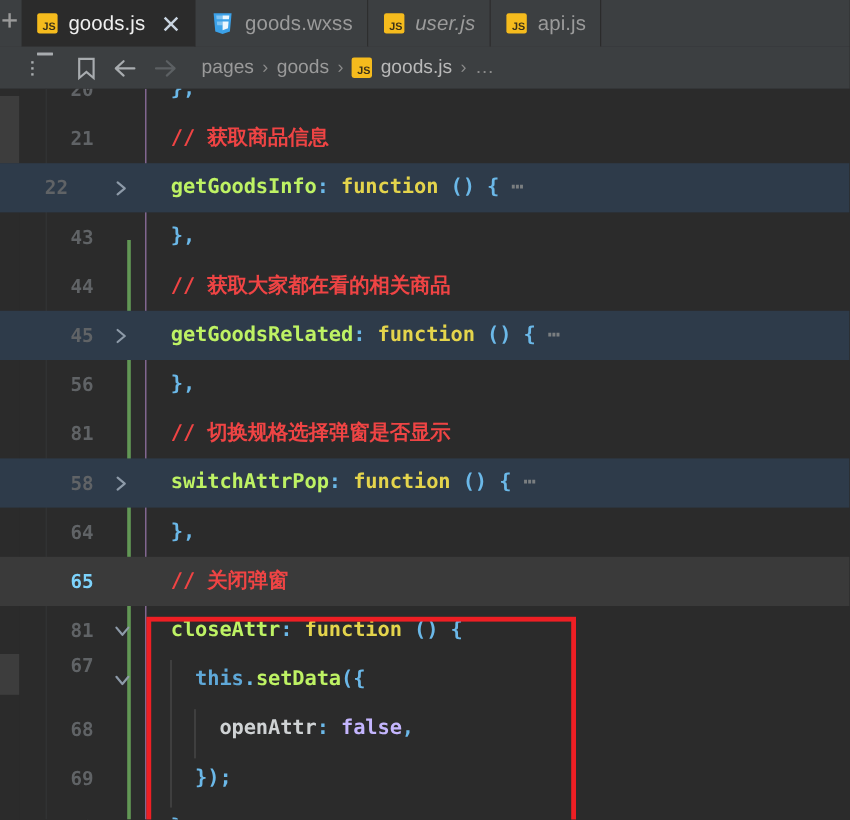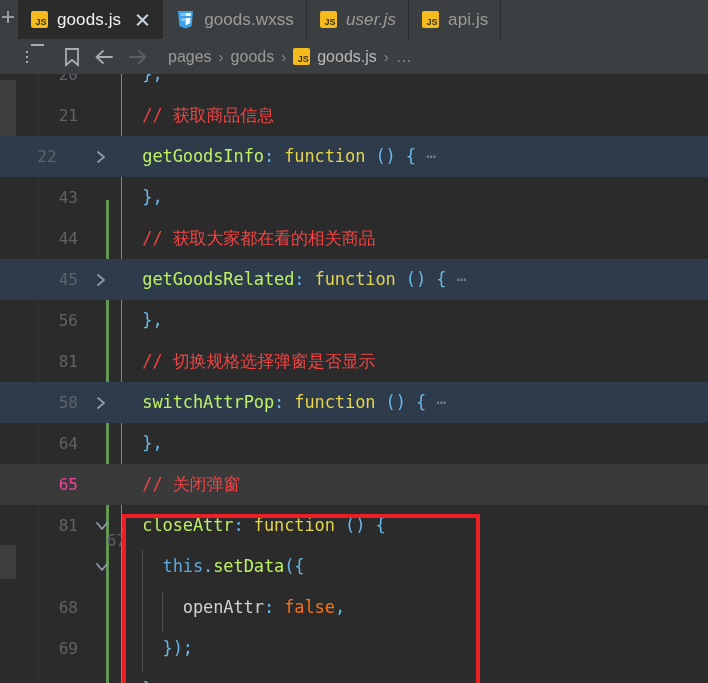--- a/index.html
+++ b/index.html
@@ -119,20 +119,21 @@
   .crumb-arrow { margin: 0 7px; color: #8b8b8b; font-size: 15px; }
   .crumb-file { color: #b9b9b9; }
   .crumb-dots { color: #8b8b8b; }
 
   
   .editor {
     position: absolute; top: 74px; left: 0;
     width: 708px; height: 609px;
     background: #2b2b2b;
     overflow: hidden;
+    font-weight: bold;
   }
   
   .left-strip {
     position: absolute; left: 0; top: 0; width: 16px; height: 609px;
     background: #2b2b2b;
   }
   .strip-mark { position: absolute; left: 0; width: 16px; background: #3d3d3d; }
   .strip-div {
     position: absolute; left: 38px; top: 0; width: 1px; height: 609px;
     background: #333536;
@@ -156,21 +157,21 @@
   }
   .line.folded-bg { background: #2e3b4a; }
   .line.current-bg { background: #3a3a3a; }
 
   .lnum {
     position: absolute; width: 62px; text-align: right;
     font-family: "DejaVu Sans Mono", monospace;
     font-size: 16px; color: #606366;
     line-height: 41px; left: 0;
   }
-  .lnum.cur { color: #ec4899; }
+  .lnum.cur { color: #7dd3fc; }
 
   .fold-chev {
     position: absolute; left: 78px; width: 16px; height: 41px;
   }
   .fold-chev svg { position: absolute; left: 0; top: 13px; }
 
   .ctext {
     position: absolute; left: 0;
     font-family: "DejaVu Sans Mono", monospace;
     font-size: 17px;
@@ -184,21 +185,21 @@
     position: absolute; width: 1px; background: #4d4d4d;
   }
 
   
   .t-comment { color: #ef4444; }
   .t-prop    { color: #bef264; }
   .t-kw      { color: #e4d44c; }
   .t-punc    { color: #6bb8e8; }
   .t-this    { color: #5fa8d8; }
   .t-plain   { color: #d8d8d8; }
-  .t-bool    { color: #f97316; }
+  .t-bool    { color: #c4b5fd; }
   .t-fold    { color: #7a7e80; }
   .t-white   { color: #cfd2d4; }
 
   
   .redbox {
     position: absolute;
     border: 4px solid #ee1f24;
     box-sizing: border-box;
     pointer-events: none;
   }
@@ -355,21 +356,21 @@
         <div class="ctext" style="top: 390px; left: 122px;"><span class="t-comment">  // 关闭弹窗</span></div>
         <div class="line" style="top: 431px;"></div>
         <div class="lnum" style="top: 431px; left: 16px;">81</div>
         <div class="fold-chev" style="top: 431px; left: 94px;">
           <svg width="16" height="16" viewBox="0 0 16 16">
             <path d="M3 5 L8 11 L13 5" fill="none" stroke="#8d9aa8" stroke-width="1.8" stroke-linecap="round" stroke-linejoin="round"></path>
           </svg>
         </div>
         <div class="ctext" style="top: 431px; left: 122px;"><span class="t-plain">  </span><span class="t-prop">closeAttr</span><span class="t-punc">: </span><span class="t-kw">function</span><span class="t-plain"> </span><span class="t-punc">()</span><span class="t-plain"> </span><span class="t-punc">{</span></div>
         <div class="line" style="top: 472px;"></div>
-        <div class="lnum" style="top: 446px; left: 16px; padding-left: 48px;">67</div>
+        <div class="lnum" style="top: 460px; left: 16px;">67</div>
         <div class="fold-chev" style="top: 472px; left: 94px;">
           <svg width="16" height="16" viewBox="0 0 16 16">
             <path d="M3 5 L8 11 L13 5" fill="none" stroke="#8d9aa8" stroke-width="1.8" stroke-linecap="round" stroke-linejoin="round"></path>
           </svg>
         </div>
         <div class="ctext" style="top: 472px; left: 122px;"><span class="t-plain">    </span><span class="t-this">this</span><span class="t-punc">.</span><span class="t-prop">setData</span><span class="t-punc">({</span></div>
         <div class="line" style="top: 513px;"></div>
         <div class="lnum" style="top: 513px; left: 16px;">68</div>
         <div class="ctext" style="top: 513px; left: 122px;"><span class="t-plain">      </span><span class="t-white">openAttr</span><span class="t-punc">: </span><span class="t-bool">false</span><span class="t-punc">,</span></div>
         <div class="line" style="top: 554px;"></div>

